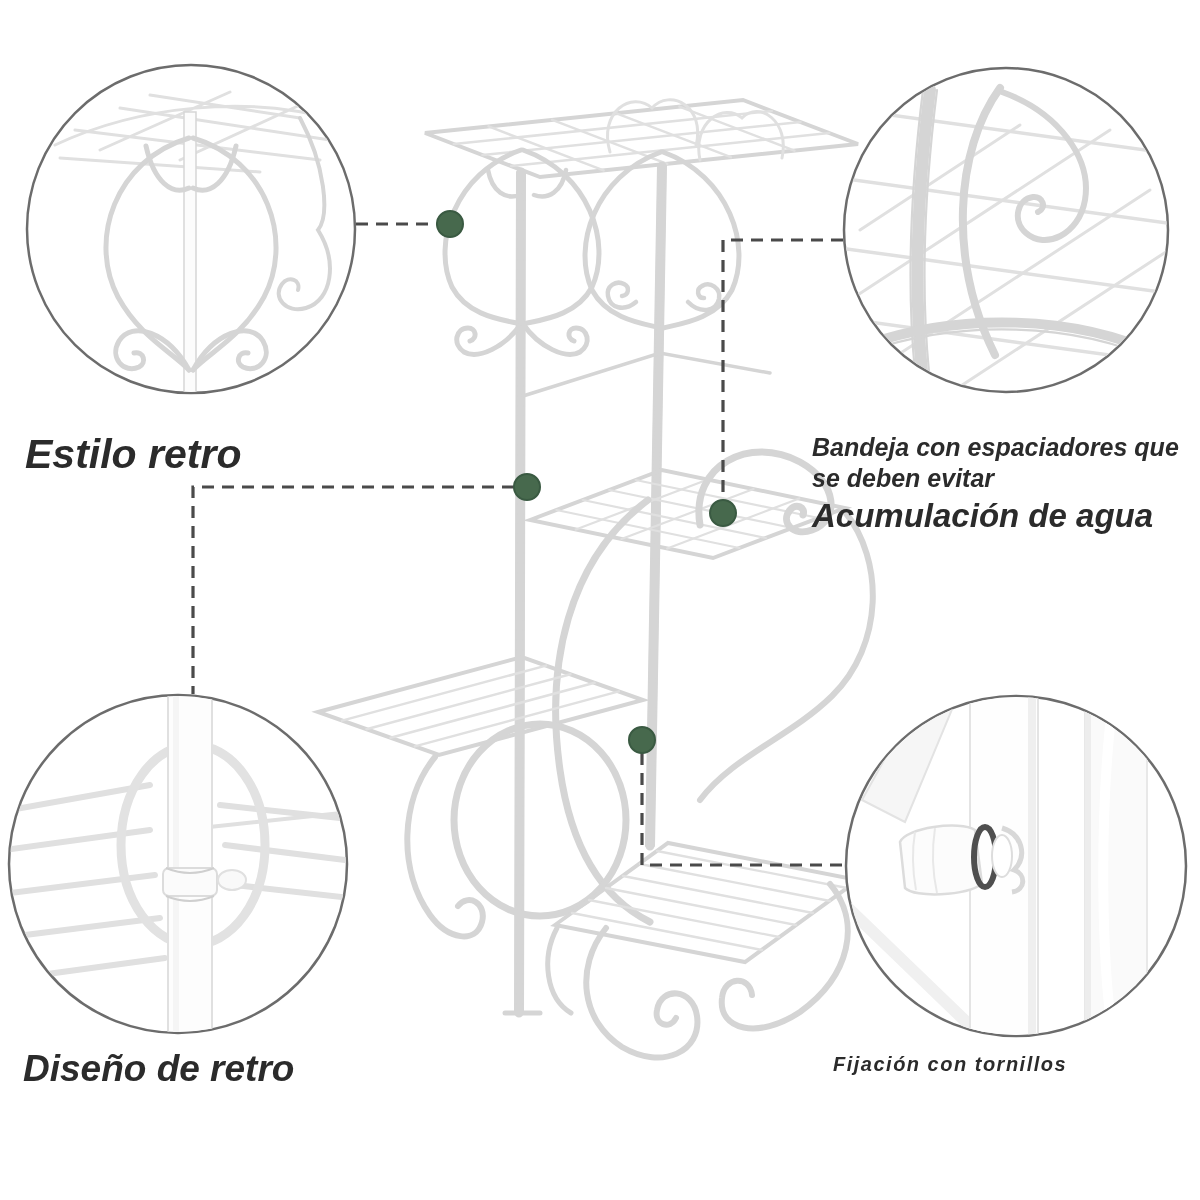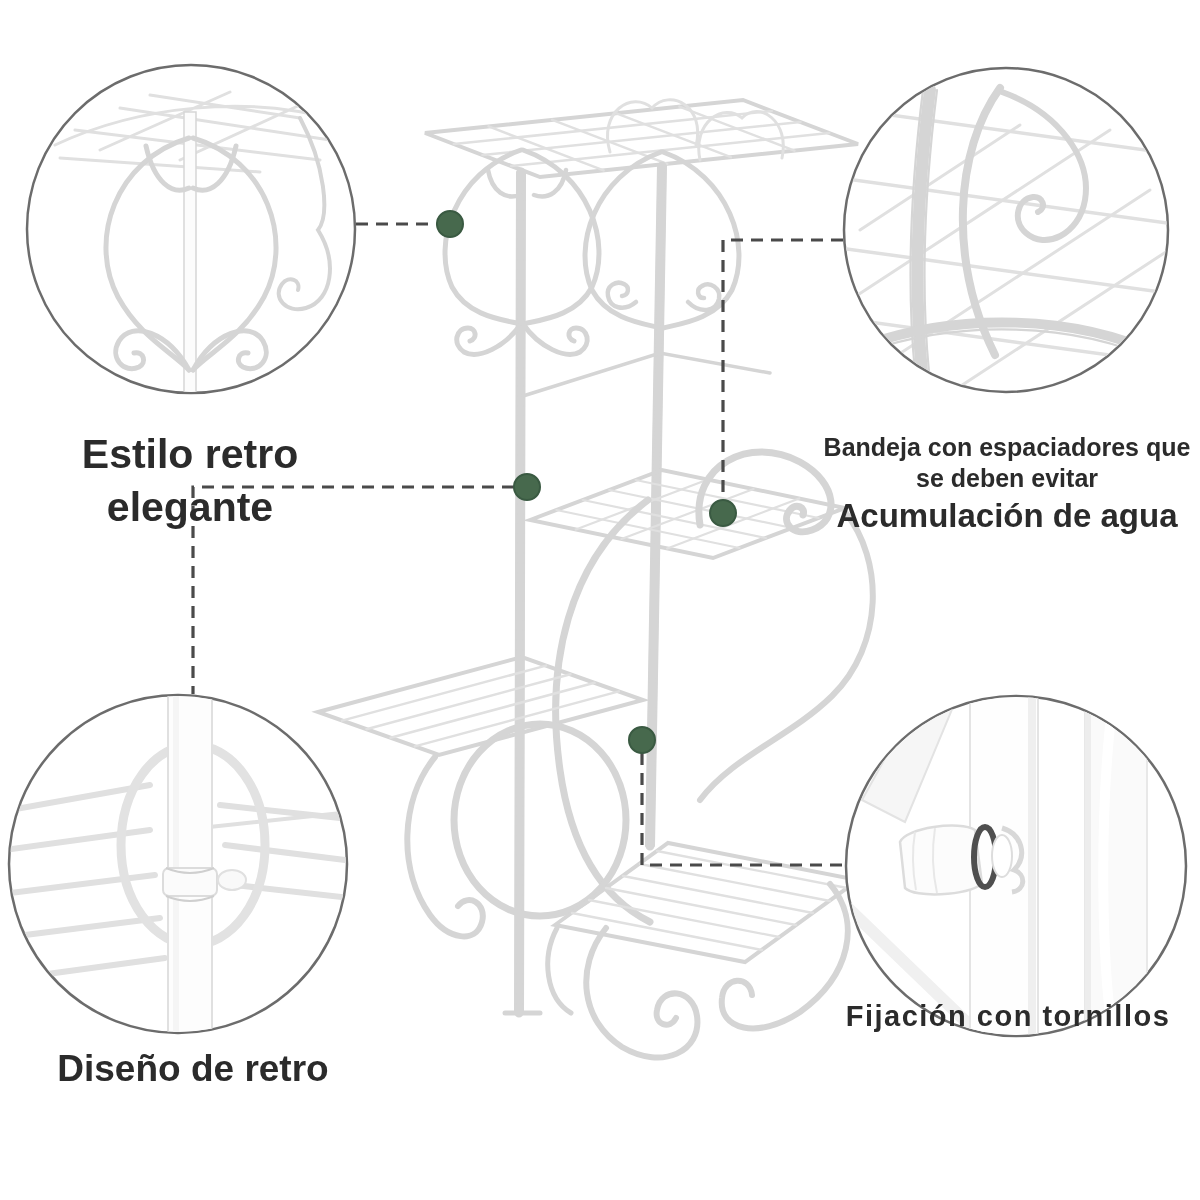--- a/index.html
+++ b/index.html
@@ -16,28 +16,29 @@
     position:relative;width:1200px;height:1200px;background:var(--bg);
     font-family:"Liberation Sans", sans-serif;overflow:hidden;
   }
   svg{position:absolute;left:0;top:0;}
   .tube{stroke:var(--product-line);fill:none;stroke-linecap:round;}
   .mesh{stroke:#e0e0e0;fill:none;stroke-linecap:round;}
   .dash{stroke:var(--dashed-line);stroke-width:3.2;fill:none;stroke-dasharray:12 8;}
   .dot{fill:var(--marker-dot);stroke:var(--marker-dot-edge);stroke-width:2;}
   .ring{fill:#ffffff;stroke:var(--circle-outline);stroke-width:2.5;}
   .label{
-    position:absolute;color:var(--text-color);font-weight:bold;text-align:center;
+    position:absolute;color:var(--text-color);font-weight:bold;text-align:left;
     line-height:1.25;
+    font-style:italic;
   }
   .label-tl{left:25px;top:428px;width:330px;font-size:41px;line-height:53px;}
   .label-tr{left:812px;top:432px;width:390px;font-size:25px;line-height:31px;}
   .label-tr .big{font-size:33px;line-height:40px;margin-top:2px;}
   .label-bl{left:23px;top:1046px;width:340px;font-size:37px;}
-  .label-br{left:833px;top:998px;width:350px;font-size:29px;letter-spacing:1.5px;}
+  .label-br{left:833px;top:1052px;width:350px;font-size:20px;letter-spacing:1.5px;}
 </style>
 </head>
 <body>
 
 <div class="canvas">
 
   <svg width="1200" height="1200" viewBox="0 0 1200 1200">
     <defs>
       <clipPath id="clipTL">
           <circle cx="191" cy="229" r="163"></circle>
@@ -190,21 +191,20 @@
         <path d="M915,832 C912,850 912,868 916,890 M935,828 C932,848 932,870 937,893" stroke="#e8e8e8" stroke-width="2" fill="none"></path>
         <ellipse cx="985" cy="857" rx="11" ry="30" fill="none" stroke="#4f4f4f" stroke-width="6"></ellipse>
         <ellipse cx="1002" cy="856" rx="10" ry="21" fill="#ffffff" stroke="#dddddd" stroke-width="2"></ellipse>
         <path d="M1002,828 C1022,834 1028,856 1014,870 C1026,874 1026,890 1012,892" stroke="#d8d8d8" stroke-width="5" fill="none"></path>
       </g>
     </g>
   </svg>
 
   <div class="label label-tl">
     <div>Estilo retro</div>
-    <div>elegante</div>
   </div>
 
   <div class="label label-tr">
     <div>Bandeja con espaciadores que</div>
     <div>se deben evitar</div>
     <div class="big">Acumulación de agua</div>
   </div>
 
   <div class="label label-bl">
     <div>Diseño de retro</div>

